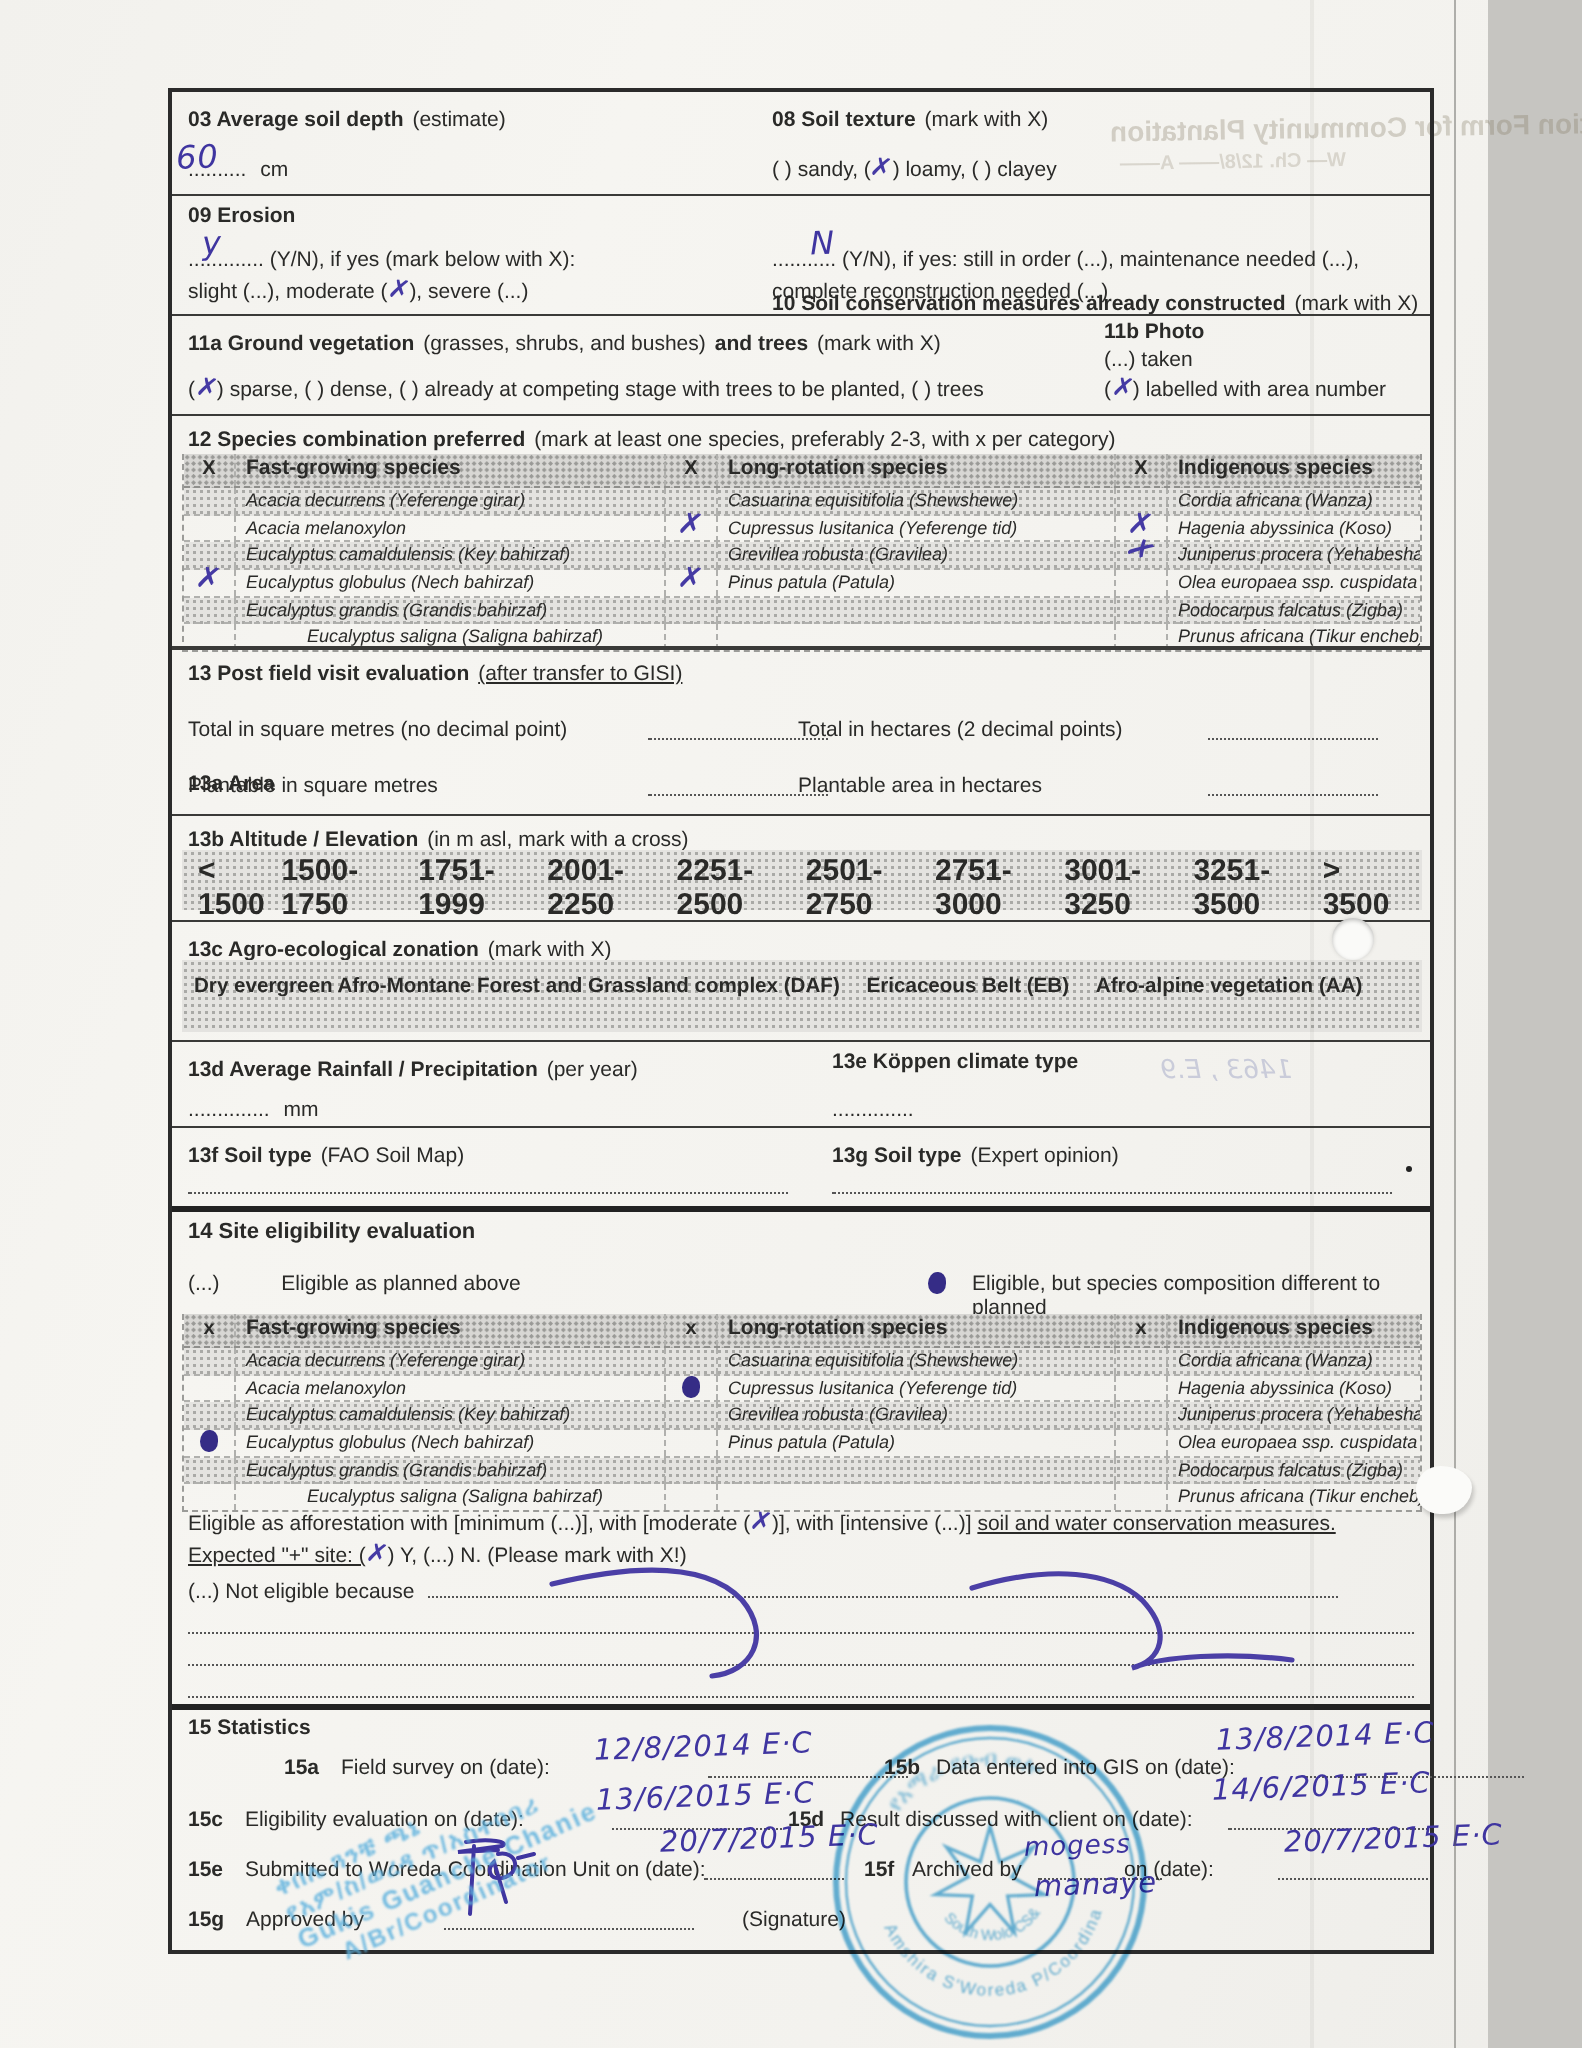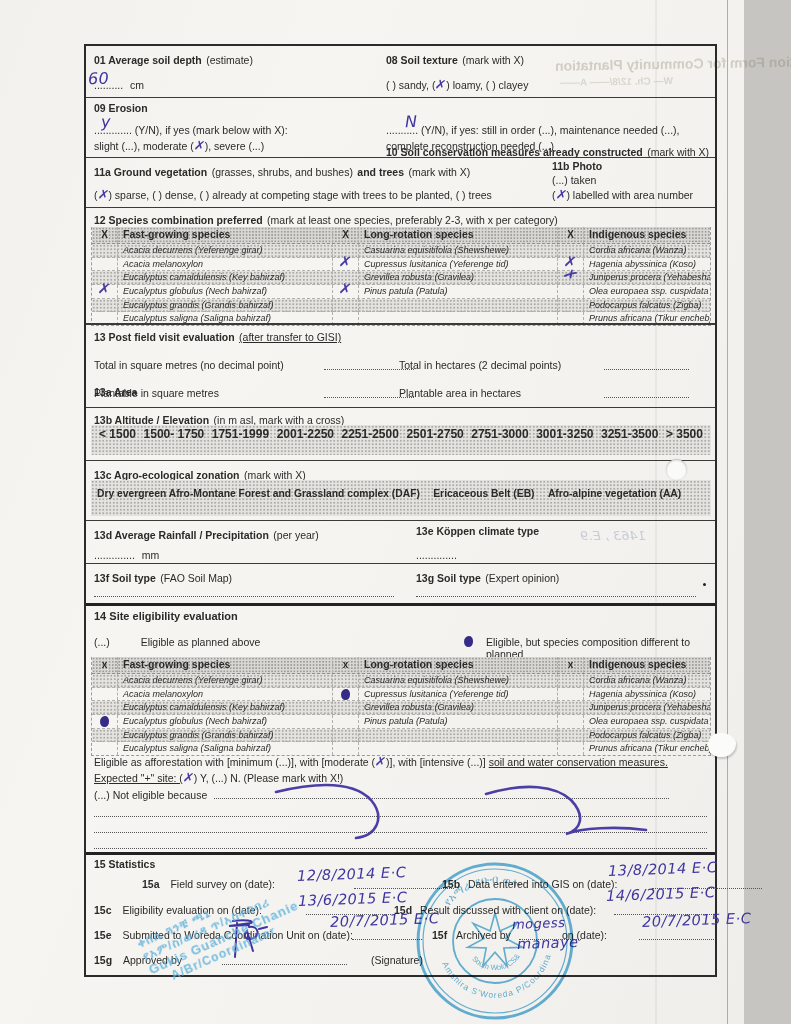--- a/index.html
+++ b/index.html
@@ -14,52 +14,52 @@
   .lab{font-weight:bold;font-size:10.5px;}
   .txt{font-size:10.5px;}
   .und{text-decoration:underline;}
   .dotlead{display:inline-block;border-bottom:1.5px dotted #555;height:10px;vertical-align:baseline;}
   .hatch{background-color:#e4e3e0;background-image:radial-gradient(#a9a9a6 .8px,transparent .95px);background-size:3.5px 3.5px;}
   .hatchd{background-color:#d8d7d4;background-image:radial-gradient(#9a9a97 .9px,transparent 1.05px);background-size:3.2px 3.2px;}
   
   .sptab{position:absolute;left:5px;right:4px;border:1px dashed #9b9b98;border-top:none;}
   .spr{display:grid;grid-template-columns:26px 215px 26px 199px 26px 1fr;height:12.7px;align-items:center;border-bottom:1px dashed #b0b0ad;}
   .spr.hd{height:16px;border-bottom:1px dashed #8f8f8c;}
-  .spr:last-child{border-bottom:none;}
+  .spr:last-child{border-bottom:none;text-align:center;}
   .xc{height:100%;border-right:1px dashed #b0b0ad;text-align:center;font-weight:bold;font-size:10px;line-height:12px;position:relative;}
   .spr.hd .xc{line-height:16px;}
   .nm{font-style:italic;font-size:9px;padding-left:5px;white-space:nowrap;overflow:hidden;border-right:1px dashed #b0b0ad;height:100%;line-height:12.7px;}
   .nm:last-child{border-right:none;}
   .spr.hd .nm{font-style:normal;font-weight:bold;font-size:10.5px;line-height:15px;}
   
   .mk{color:#453aa4;font-weight:bold;font-style:normal;display:inline-block;transform:rotate(10deg);font-size:13px;line-height:8px;font-family:"DejaVu Sans",sans-serif;}
   .mk.big{font-size:15px;}
   .hw{position:absolute;color:#3f35a0;font-family:"DejaVu Sans",sans-serif;font-style:italic;font-size:14.5px;white-space:nowrap;transform:rotate(-2deg);letter-spacing:.5px;}
   .blob{display:inline-block;width:9px;height:11px;background:#352c86;border-radius:55% 45% 50% 50%;vertical-align:middle;}
   .ghost{position:absolute;transform:scaleX(-1) rotate(1deg);color:rgba(130,120,95,.30);font-weight:bold;white-space:nowrap;}
   .ghosthw{position:absolute;transform:scaleX(-1);color:rgba(80,90,160,.25);font-family:"DejaVu Sans",sans-serif;font-style:italic;white-space:nowrap;}
   .stampline{color:#5fb2de;font-weight:bold;letter-spacing:1px;filter:blur(.5px);white-space:nowrap;}
   .hole{position:absolute;background:#fafaf8;border-radius:50%;box-shadow:inset 0 1px 2px rgba(0,0,0,.25),0 0 2px rgba(0,0,0,.12);}
   .torn{position:absolute;background:#fbfbf9;border-radius:46% 58% 52% 44%/50% 46% 58% 50%;box-shadow:1px 2px 2px rgba(0,0,0,.18);}
   .zone{font-weight:bold;font-size:10.3px;}
-  .band{font-weight:bold;font-size:12px;}
+  .band{font-weight:bold;font-size:15px;}
 </style>
 </head>
 <body>
 
 <div class="paper"></div>
 
 <div class="ghost" style="left:555px;top:55px;font-size:14px;">Site Description Form for  Community Plantation</div>
 <div class="ghost" style="left:560px;top:76px;font-size:10px;opacity:.8;">W—  Ch.  12/8/——  A——</div>
 <div class="ghosthw" style="left:580px;top:528px;font-size:13px;">1463 ,   E.9</div>
 
 <div class="box">
 
   <div class="abs" style="left:8px;top:4px;">
-    <span class="lab">01 Average soil depth</span>
+    <span class="lab">03 Average soil depth</span>
     <span class="txt">(estimate)</span>
   </div>
   <div class="abs txt" style="left:8px;top:33px;">
     <span>..........</span>
     <span style="margin-left:4px;">cm</span>
   </div>
   <div class="abs" style="left:300px;top:4px;">
     <span class="lab">08 Soil texture</span>
     <span class="txt">(mark with X)</span>
   </div>

